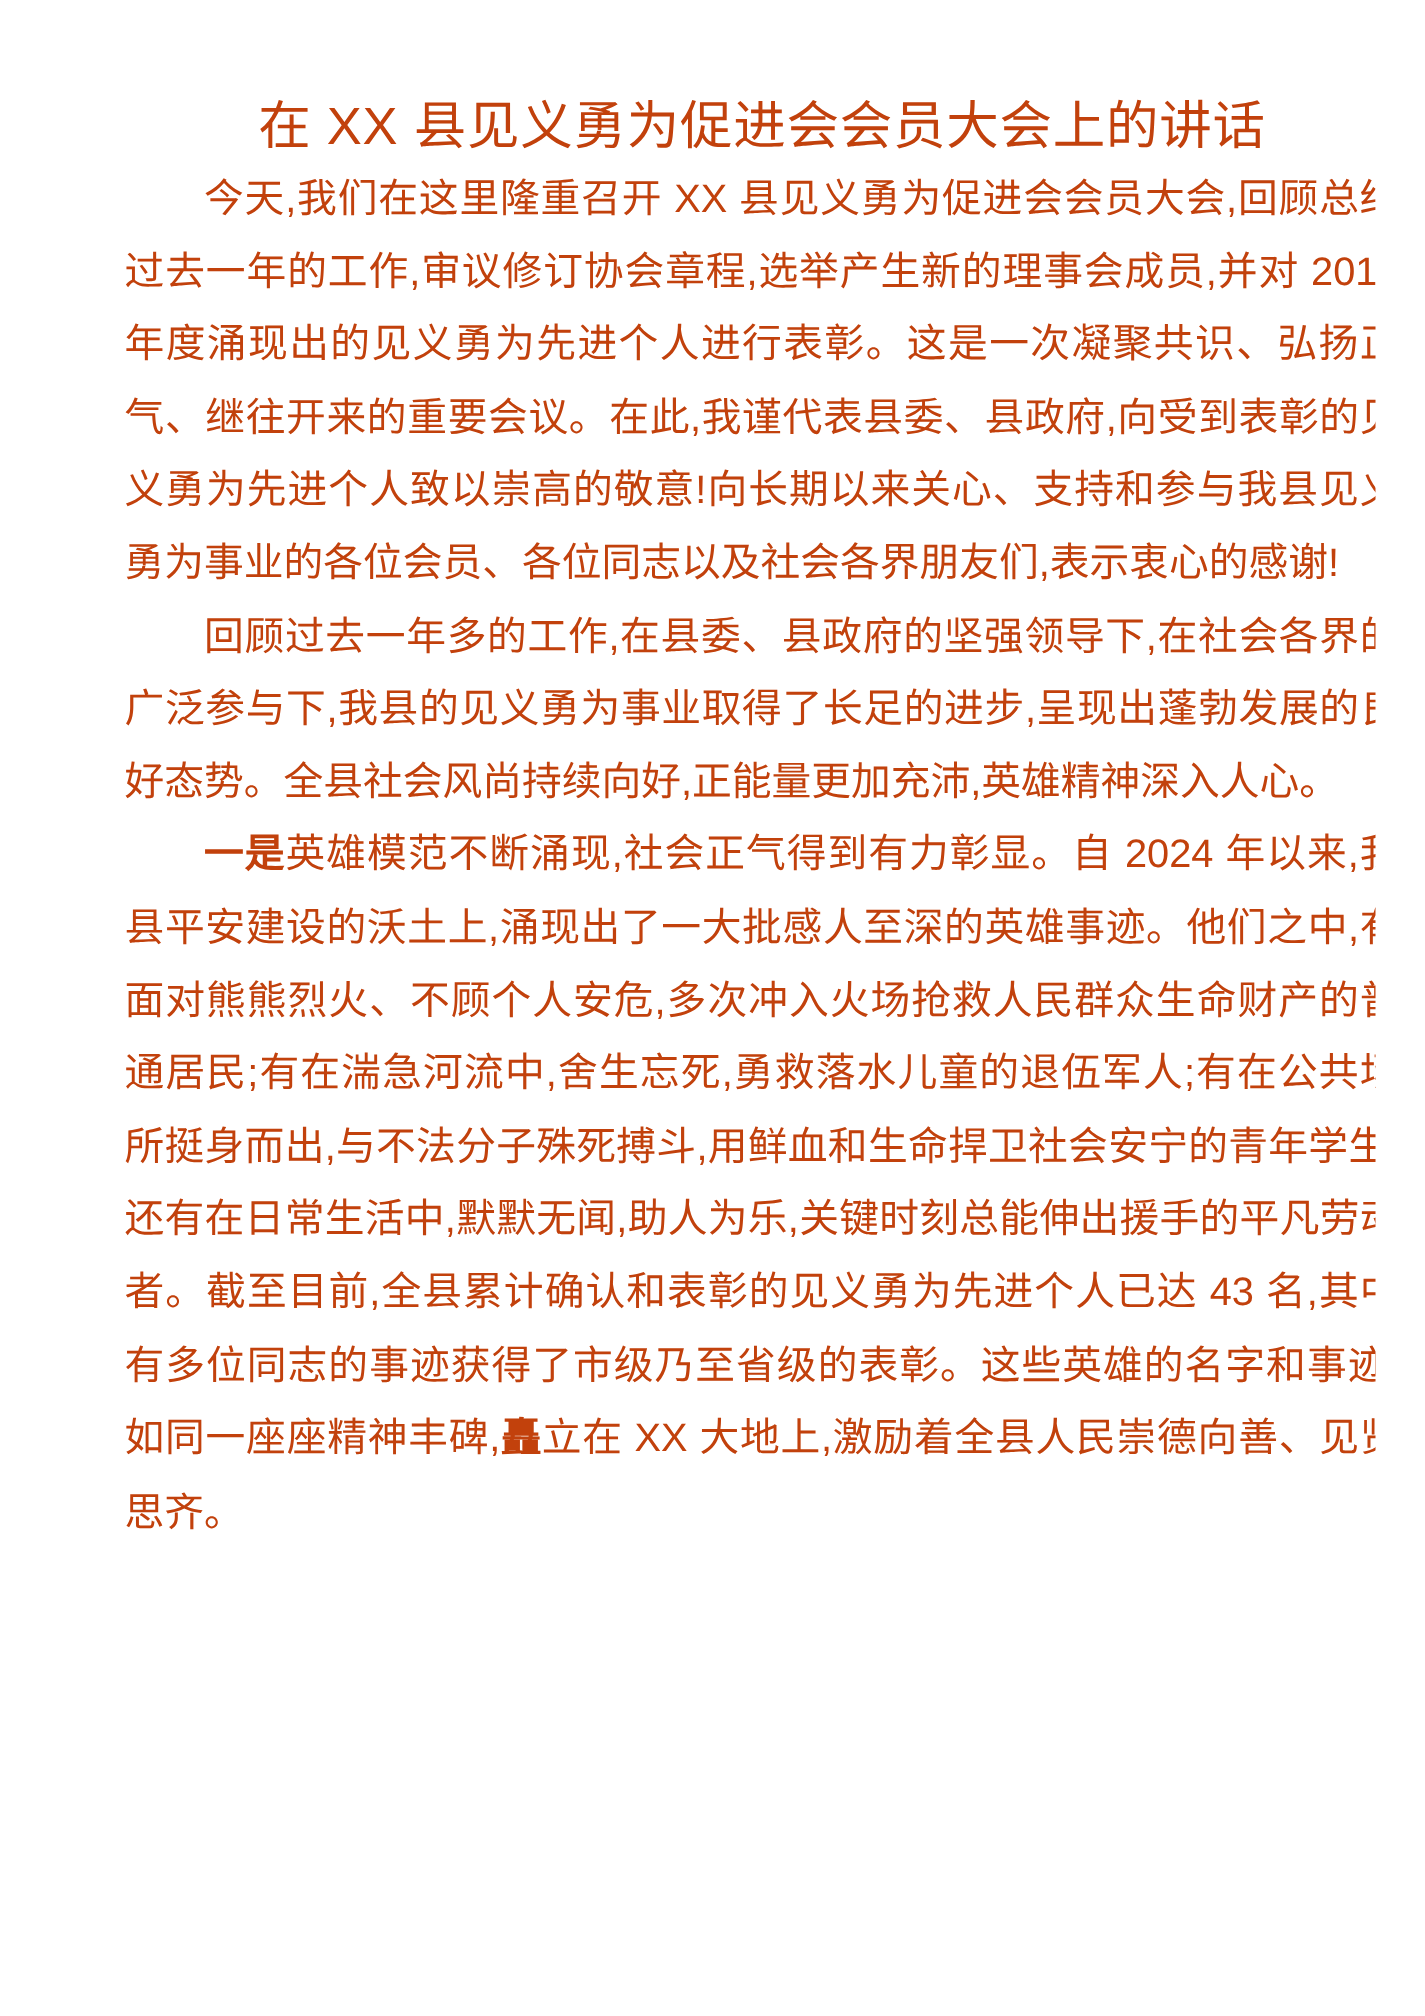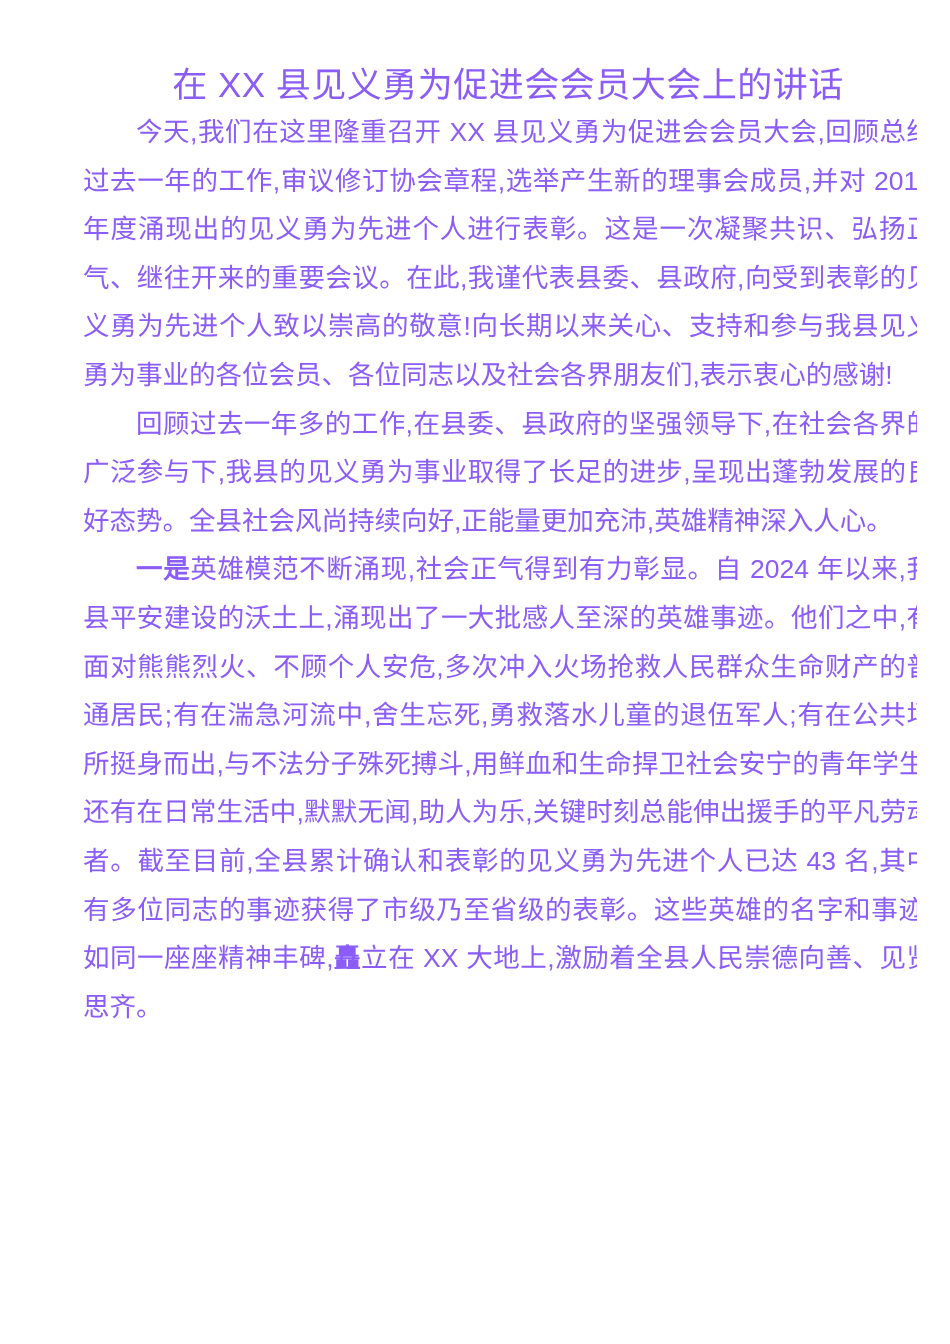--- a/index.html
+++ b/index.html
@@ -11,21 +11,21 @@
 
   .page {
     position: relative;
     width: 884px;
     height: 1344px;
     margin: 0 auto;
     background: #ffffff;
     overflow: hidden;
     box-sizing: border-box;
     font-family: "Liberation Sans", "DejaVu Sans", sans-serif;
-    color: #8b5cf6;
+    color: #c2410c;
     -webkit-font-smoothing: antialiased;
   }
 
   .doc-body {
     position: absolute;
     left: 50px;
     top: 0;
     width: 850px;
   }
 

